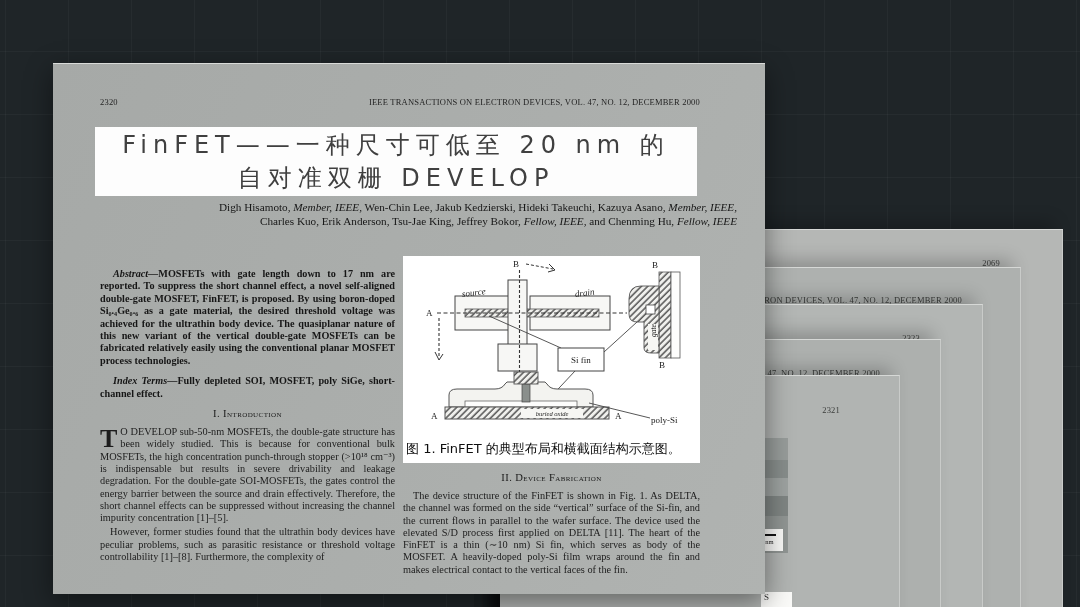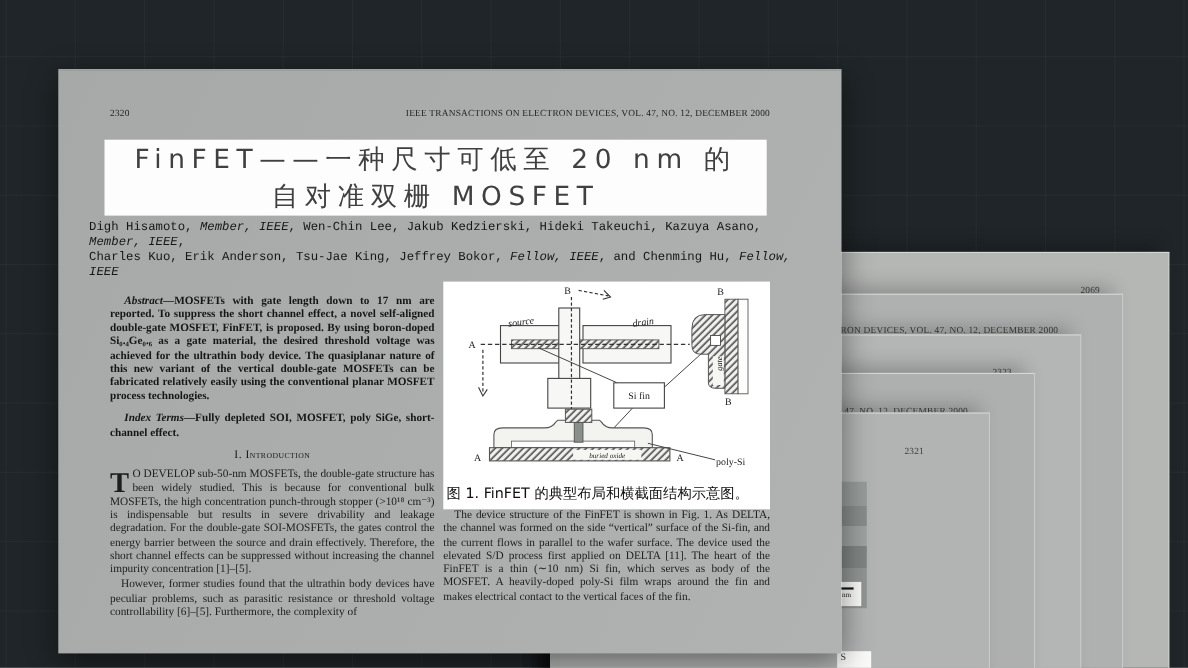--- a/index.html
+++ b/index.html
@@ -61,22 +61,22 @@
     display:flex;justify-content:space-between;
     font-size:8.5px;letter-spacing:.2px;color:#242424;
   }
   .title-hl{
     position:absolute;left:42px;top:63px;width:602px;height:69px;
     background:#fdfdfd;text-align:center;color:#404040;
     font-family:"DejaVu Sans","Liberation Sans",sans-serif;
     font-size:24px;line-height:33px;letter-spacing:6px;padding-top:2px;box-sizing:border-box;
   }
   .authors{
-    position:absolute;left:28px;right:28px;top:137px;text-align:left;
-    font-size:11.2px;line-height:13.5px;color:#161616;font-family:Liberation Mono, monospace;
+    position:absolute;left:28px;right:28px;top:137px;text-align:right;
+    font-size:11.2px;line-height:13.5px;color:#161616;
   }
   .it{font-style:italic;}
   .col{position:absolute;}
   .colL{left:47px;top:204px;width:295px;}
   .colR{left:350px;top:192px;width:297px;}
   .abs{font-weight:700;font-size:10.2px;line-height:12.4px;text-align:justify;text-indent:13px;margin:0 0 8px;color:#161616;}
   h3{
     text-align:center;font-size:10.6px;font-weight:400;font-variant:small-caps;
     letter-spacing:.4px;margin:0 0 7px;color:#1a1a1a;
   }
@@ -125,34 +125,34 @@
 
   <div class="page main">
 
     <div class="phead">
       <span>2320</span>
       <span>IEEE TRANSACTIONS ON ELECTRON DEVICES, VOL. 47, NO. 12, DECEMBER 2000</span>
     </div>
 
     <div class="title-hl">
       <div>FinFET——一种尺寸可低至 20 nm 的</div>
-      <div>自对准双栅 MOSFET</div>
+      <div>自对准双栅 DEVELOP</div>
     </div>
 
     <div class="authors">
       <div><span>Digh Hisamoto, </span><span class="it">Member, IEEE</span><span>, Wen-Chin Lee, Jakub Kedzierski, Hideki Takeuchi, Kazuya Asano, </span><span class="it">Member, IEEE</span><span>,</span></div>
       <div><span>Charles Kuo, Erik Anderson, Tsu-Jae King, Jeffrey Bokor, </span><span class="it">Fellow, IEEE</span><span>, and Chenming Hu, </span><span class="it">Fellow, IEEE</span></div>
     </div>
 
     <div class="col colL">
       <p class="abs"><span class="it">Abstract—</span><span>MOSFETs with gate length down to 17 nm are reported. To suppress the short channel effect, a novel self-aligned double-gate MOSFET, FinFET, is proposed. By using boron-doped Si₀.₄Ge₀.₆ as a gate material, the desired threshold voltage was achieved for the ultrathin body device. The quasiplanar nature of this new variant of the vertical double-gate MOSFETs can be fabricated relatively easily using the conventional planar MOSFET process technologies.</span></p>
       <p class="abs"><span class="it">Index Terms—</span><span>Fully depleted SOI, MOSFET, poly SiGe, short-channel effect.</span></p>
       <h3>I. Introduction</h3>
       <p class="body"><span class="dc">T</span><span>O DEVELOP sub-50-nm MOSFETs, the double-gate structure has been widely studied. This is because for conventional bulk MOSFETs, the high concentration punch-through stopper (&gt;10¹⁸ cm⁻³) is indispensable but results in severe drivability and leakage degradation. For the double-gate SOI-MOSFETs, the gates control the energy barrier between the source and drain effectively. Therefore, the short channel effects can be suppressed without increasing the channel impurity concentration [1]–[5].</span></p>
-      <p class="body ind">However, former studies found that the ultrathin body devices have peculiar problems, such as parasitic resistance or threshold voltage controllability [6]–[5]. Furthermore, the complexity of</p>
+      <p class="body ind">However, former studies found that the ultrathin body devices have peculiar problems, such as parasitic resistance or threshold voltage controllability [1]–[8]. Furthermore, the complexity of</p>
     </div>
 
     <div class="col colR">
       <div class="figpanel">
         <svg width="297" height="180" viewBox="0 0 297 180">
           <defs>
             <pattern id="hx" width="4.5" height="4.5" patternUnits="userSpaceOnUse" patternTransform="rotate(45)">
               <rect width="4.5" height="4.5" fill="#f0f0ed"></rect>
               <line x1="1" y1="0" x2="1" y2="4.5" stroke="#4a4a4a" stroke-width="1.4"></line>
             </pattern>
@@ -207,17 +207,18 @@
             <path d="M256,30 H238 Q226,30 226,43 V58 Q226,66 234,66 H241 V92 Q241,97 248,97 H256 Z" fill="url(#hx)" stroke="#555" stroke-width="0.9"></path>
             <rect x="245" y="68" width="10" height="26" fill="#f6f6f3"></rect>
             <text class="ital" font-size="7.5" transform="rotate(-90 250 81)" x="250" y="84">gate</text>
             <rect x="243" y="49" width="9" height="9" fill="#ffffff" stroke="#444" stroke-width="0.8"></rect>
             <text class="lab" font-size="8.5" x="249" y="12">B</text>
             <text class="lab" font-size="8.5" x="256" y="112">B</text>
           </g>
         </svg>
         <div class="figcap">图 1. FinFET 的典型布局和横截面结构示意图。</div>
       </div>
+      <h3>II. Device Fabrication</h3>
       <p class="body ind">The device structure of the FinFET is shown in Fig. 1. As DELTA, the channel was formed on the side “vertical” surface of the Si-fin, and the current flows in parallel to the wafer surface. The device used the elevated S/D process first applied on DELTA [11]. The heart of the FinFET is a thin (∼10 nm) Si fin, which serves as body of the MOSFET. A heavily-doped poly-Si film wraps around the fin and makes electrical contact to the vertical faces of the fin.</p>
     </div>
 
   </div>
 </div>
 
 </body></html>

